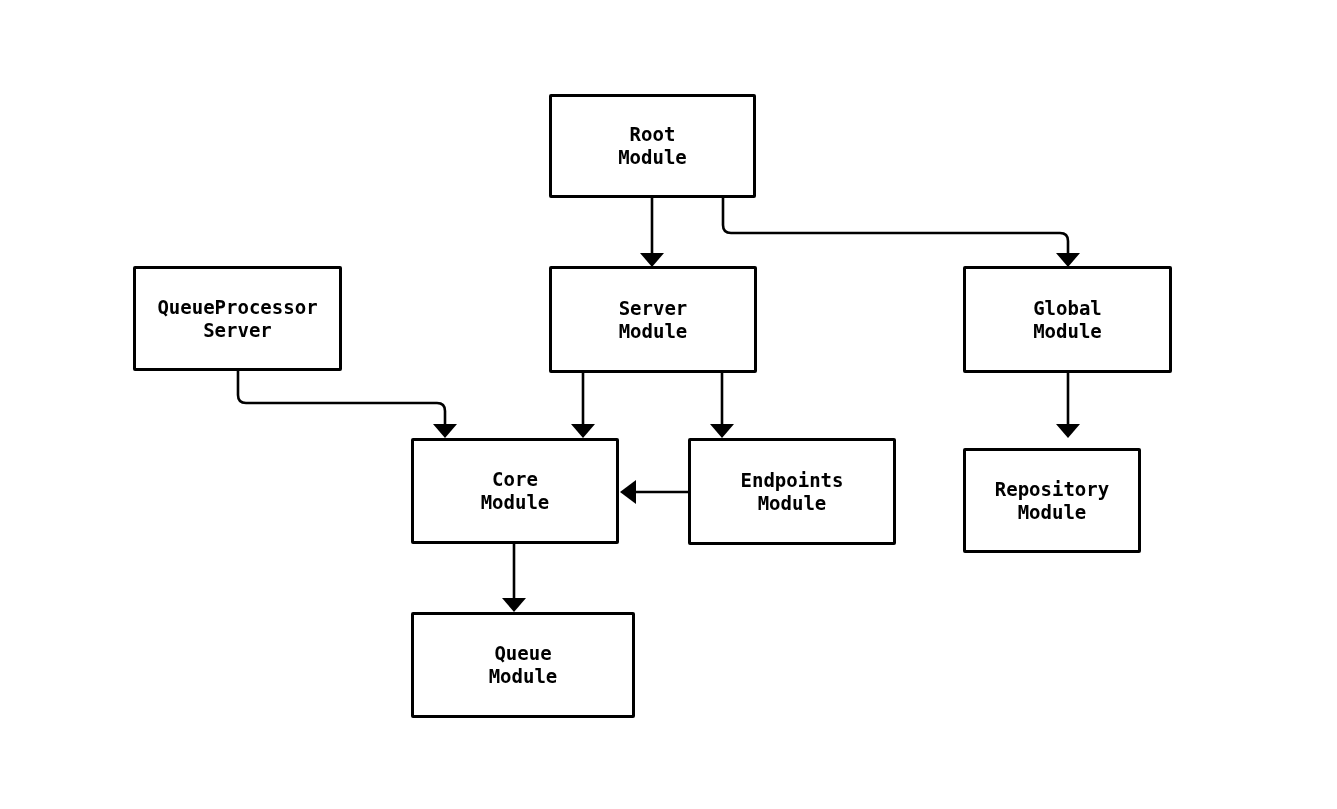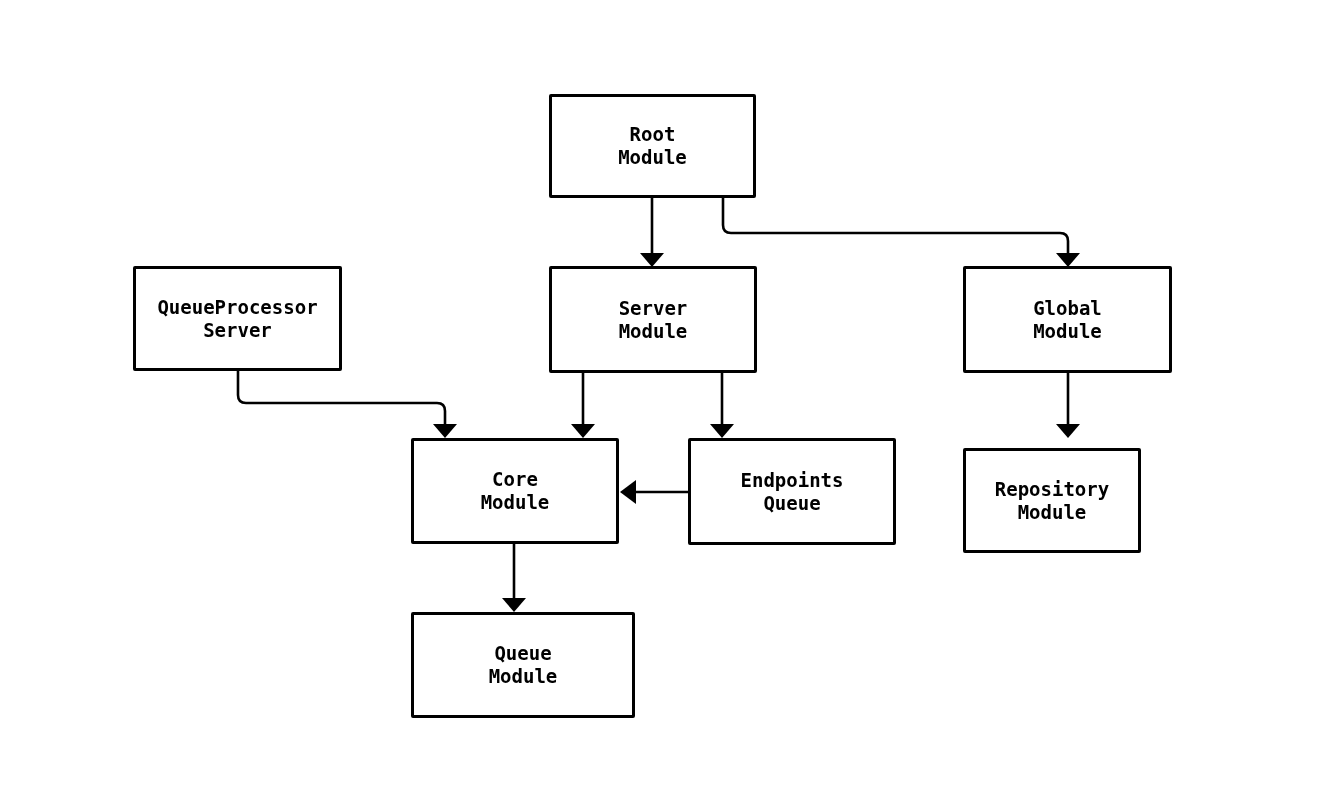--- a/index.html
+++ b/index.html
@@ -118,21 +118,21 @@
 Module</span>
   </div>
 
   <div class="node" style="left:411px; top:438px; width:208px; height:106px;">
     <span class="label">Core
 Module</span>
   </div>
 
   <div class="node" style="left:688px; top:438px; width:208px; height:107px;">
     <span class="label">Endpoints
-Queue</span>
+Module</span>
   </div>
 
   <div class="node" style="left:963px; top:448px; width:178px; height:105px;">
     <span class="label">Repository
 Module</span>
   </div>
 
   <div class="node" style="left:411px; top:612px; width:224px; height:106px;">
     <span class="label">Queue
 Module</span>

